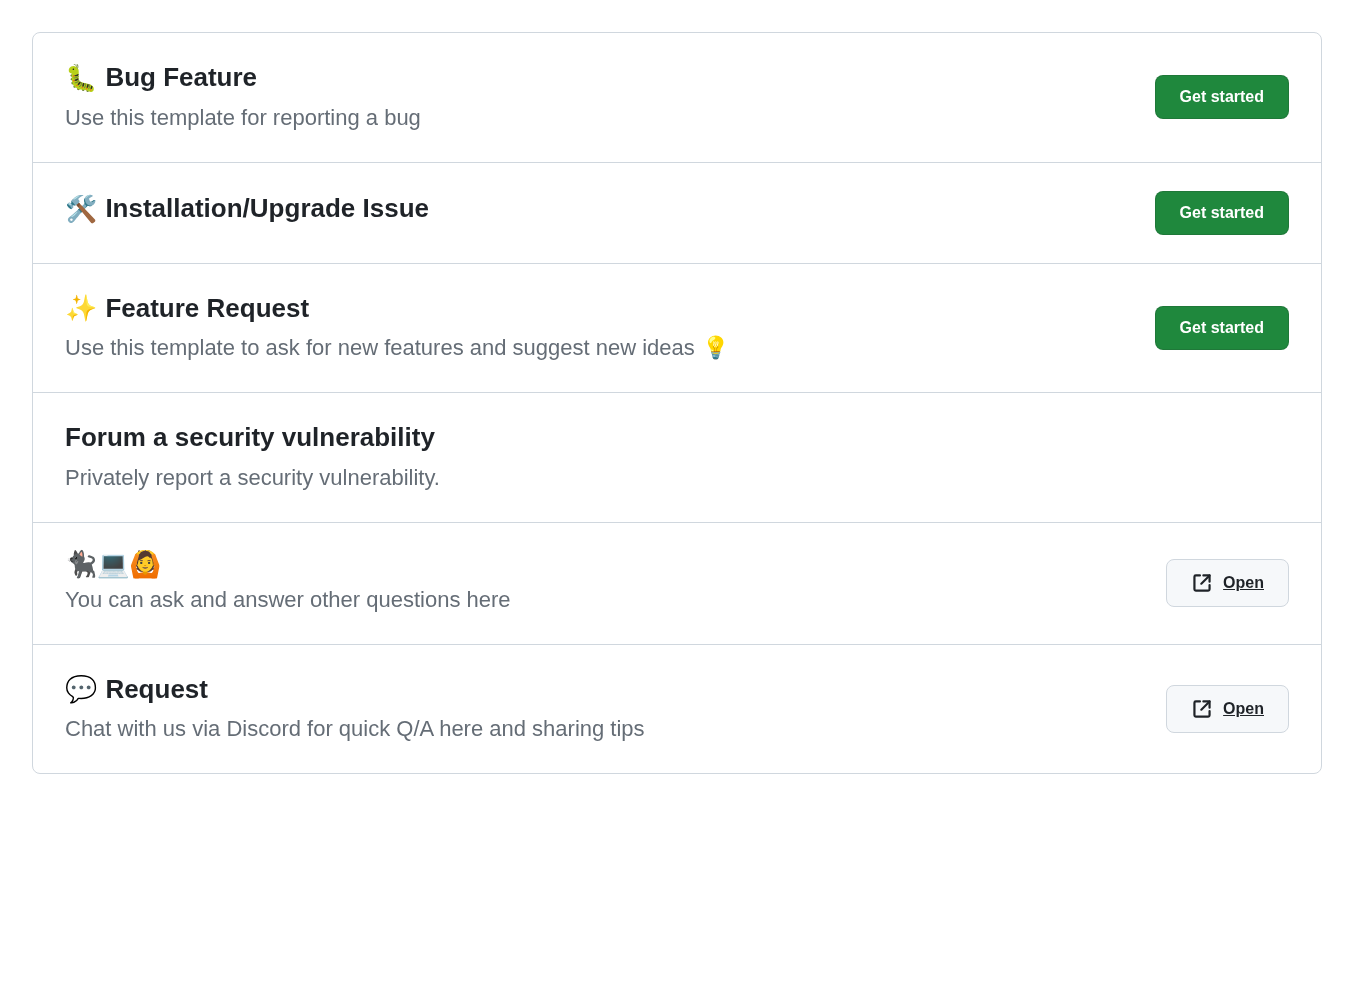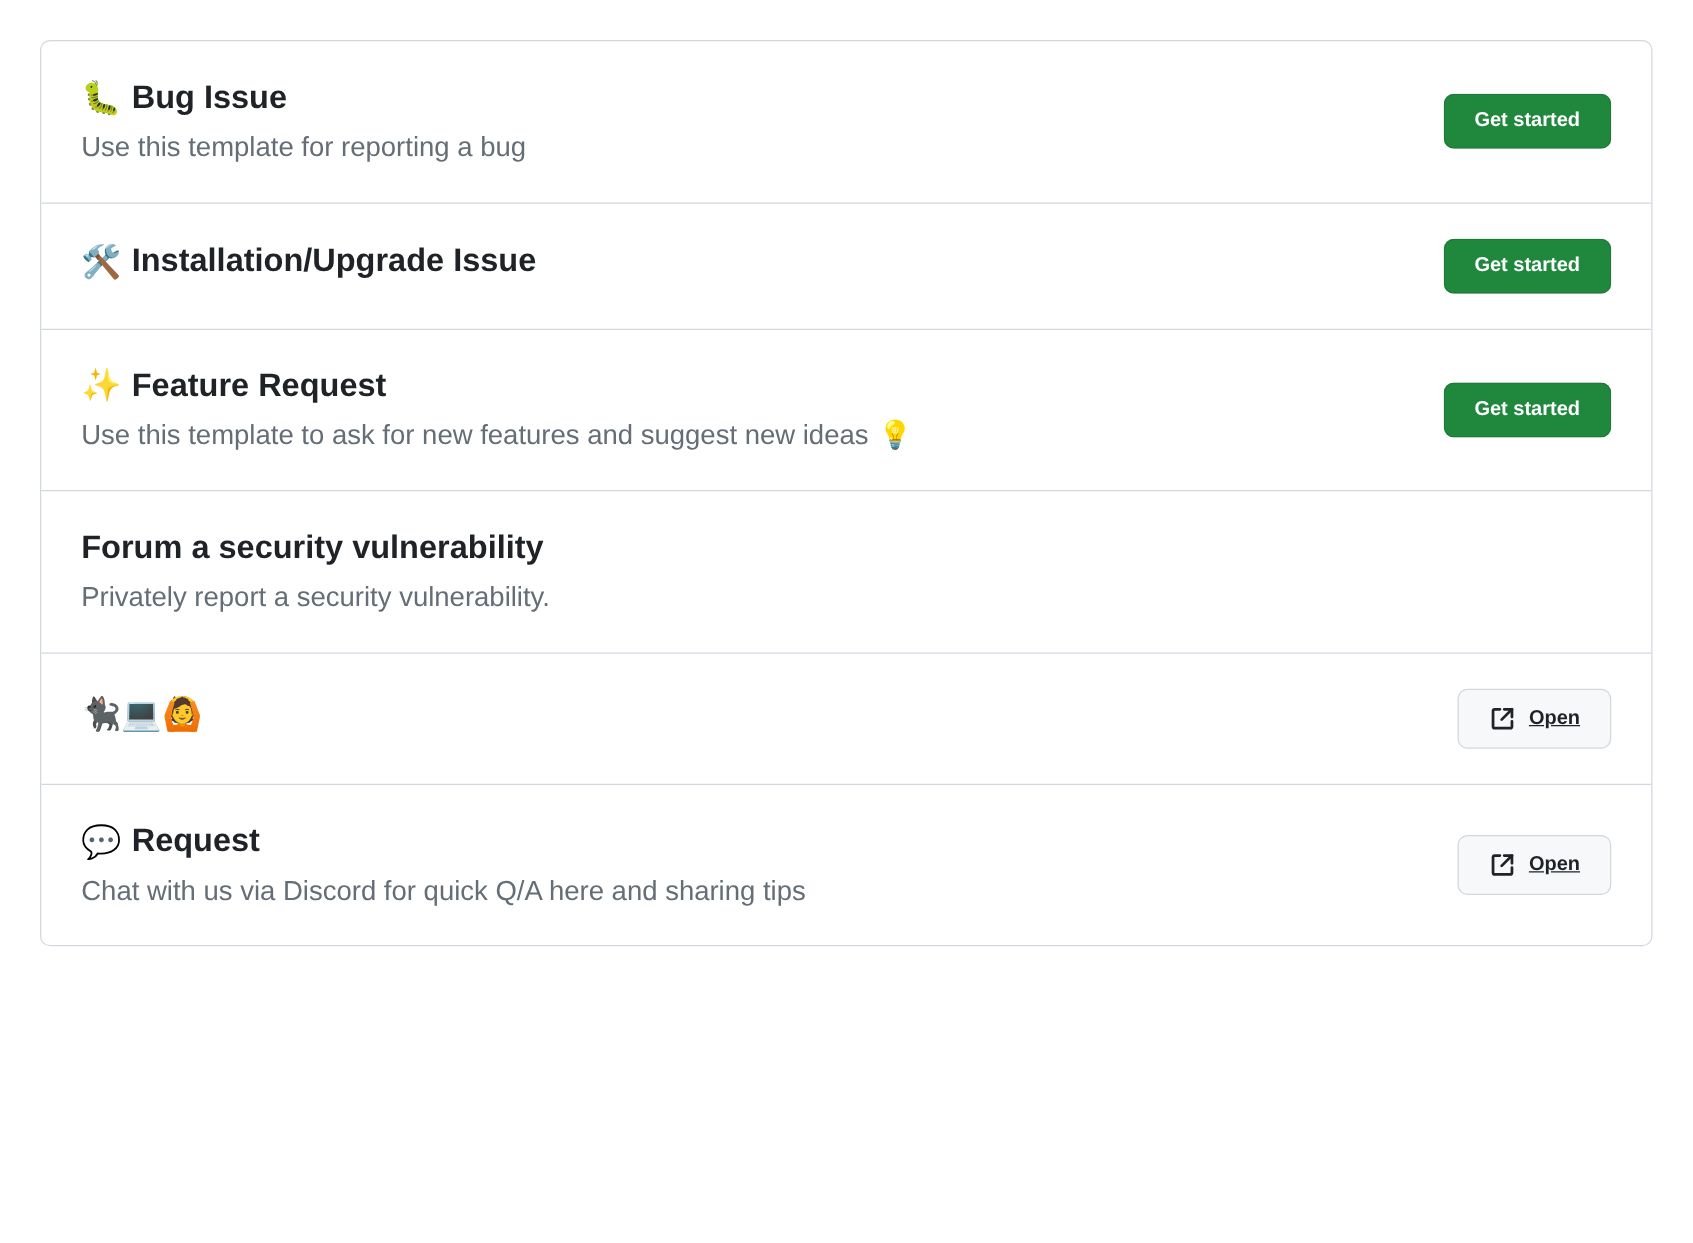--- a/index.html
+++ b/index.html
@@ -94,21 +94,21 @@
 </head>
 <body>
 
 <div class="page">
   <div class="panel">
 
     <div class="row">
       <div class="info">
         <div class="title-line">
           <span class="emoji">🐛</span>
-          <span>Bug Issue</span>
+          <span>Bug Feature</span>
         </div>
         <div class="desc">
           <span>Use this template for reporting a bug</span>
           <span class="emoji"></span>
         </div>
       </div>
       <div class="btn btn-primary">
         <span>Get started</span>
       </div>
     </div>
@@ -149,20 +149,23 @@
         <div class="desc">
           <span>Privately report a security vulnerability.</span>
         </div>
       </div>
     </div>
 
     <div class="row">
       <div class="info">
         <div class="title-line">
           <span class="emoji">🐈‍⬛💻🙆</span>
+        </div>
+        <div class="desc">
+          <span>You can ask and answer other questions here</span>
         </div>
       </div>
       <div class="btn btn-secondary">
         <span class="icon">
           <svg viewBox="0 0 16 16" fill="none" stroke="currentColor" stroke-width="1.6" stroke-linecap="round" stroke-linejoin="round">
             <path d="M6.5 2.5H3.5a1 1 0 0 0-1 1v9a1 1 0 0 0 1 1h9a1 1 0 0 0 1-1V9.5"></path>
             <path d="M9 2.5h4.5V7"></path>
             <path d="M13.5 2.5 7.5 8.5"></path>
           </svg>
         </span>

